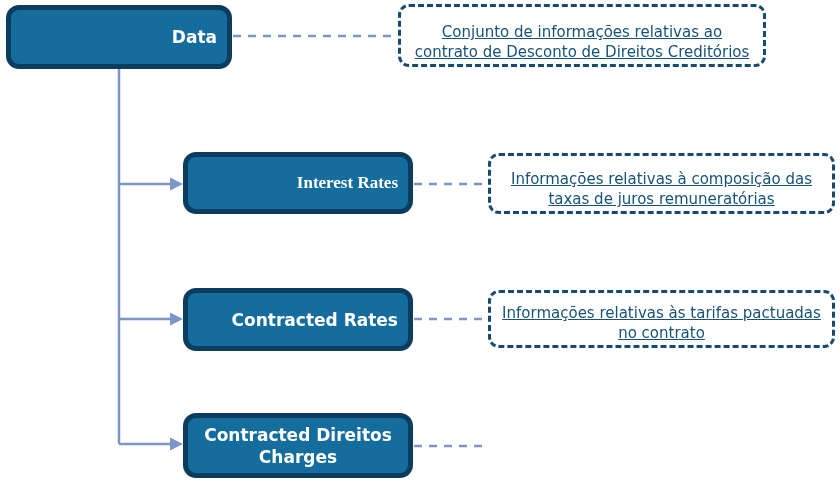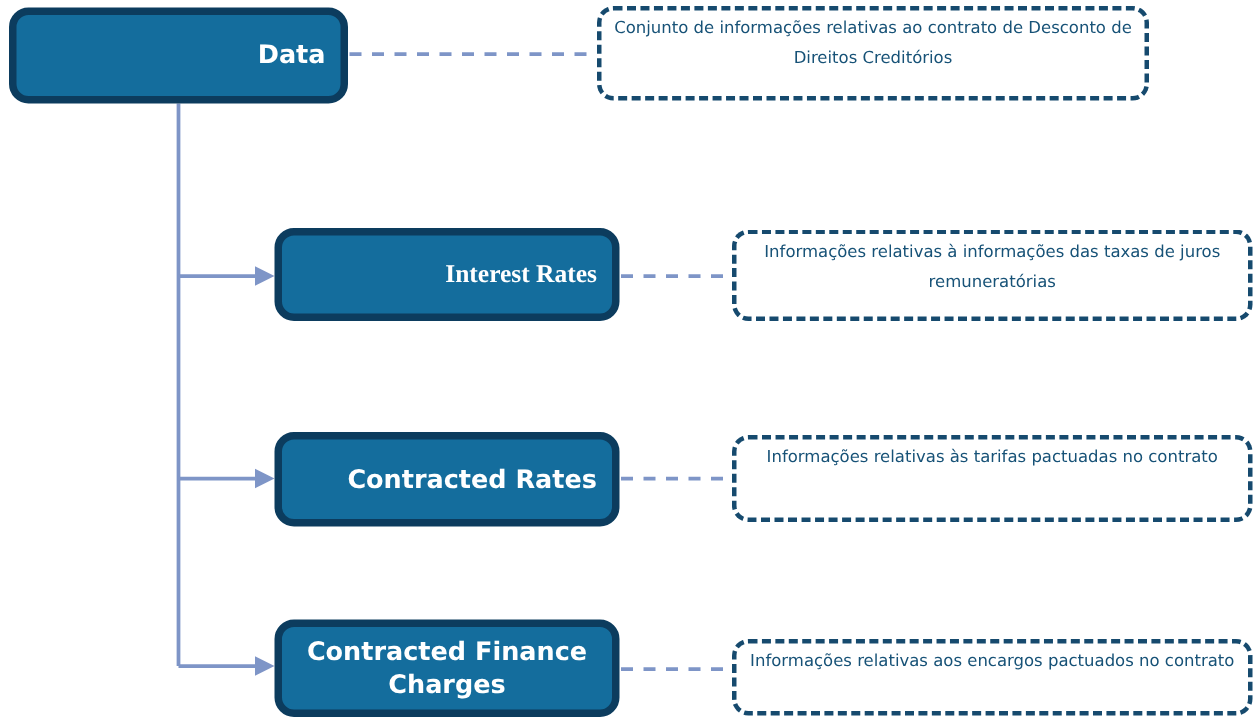--- a/index.html
+++ b/index.html
@@ -53,26 +53,27 @@
   .node-fees{left:183px;top:288px;width:230px;height:63px;}
   .node-charges{left:183px;top:413px;width:230px;height:65px;}
   .callout{
     position:absolute;
     box-sizing:border-box;
     background:var(--background);
     border:3px dashed var(--callout-border);
     border-radius:11px;
     color:var(--callout-text);
     display:flex;
-    align-items:flex-start;
+    align-items:flex-end;
     justify-content:center;
     text-align:center;
-    font-size:11px;
+    font-size:15px;
     line-height:20px;
     padding:2px 8px;
+    text-decoration:underline;
   }
   .callout-data{left:398px;top:4px;width:368px;height:63px;}
   .callout-interest{left:488px;top:153px;width:347px;height:61px;}
   .callout-fees{left:488px;top:290px;width:347px;height:58px;}
   .callout-charges{left:488px;top:426px;width:347px;height:51px;}
 </style>
 </head>
 <body>
 
 <div class="canvas">
@@ -100,30 +101,27 @@
     <span>Data</span>
   </div>
   <div class="callout callout-data">
     <span>Conjunto de informações relativas ao contrato de Desconto de Direitos Creditórios</span>
   </div>
 
   <div class="node node-interest">
     <span>Interest Rates</span>
   </div>
   <div class="callout callout-interest">
-    <span>Informações relativas à informações das taxas de juros remuneratórias</span>
+    <span>Informações relativas à composição das taxas de juros remuneratórias</span>
   </div>
 
   <div class="node node-fees">
     <span>Contracted Rates</span>
   </div>
   <div class="callout callout-fees">
     <span>Informações relativas às tarifas pactuadas no contrato</span>
   </div>
 
   <div class="node node-charges">
-    <span>Contracted Finance Charges</span>
-  </div>
-  <div class="callout callout-charges">
-    <span>Informações relativas aos encargos pactuados no contrato</span>
+    <span>Contracted Direitos Charges</span>
   </div>
 
 </div>
 
 </body></html>

